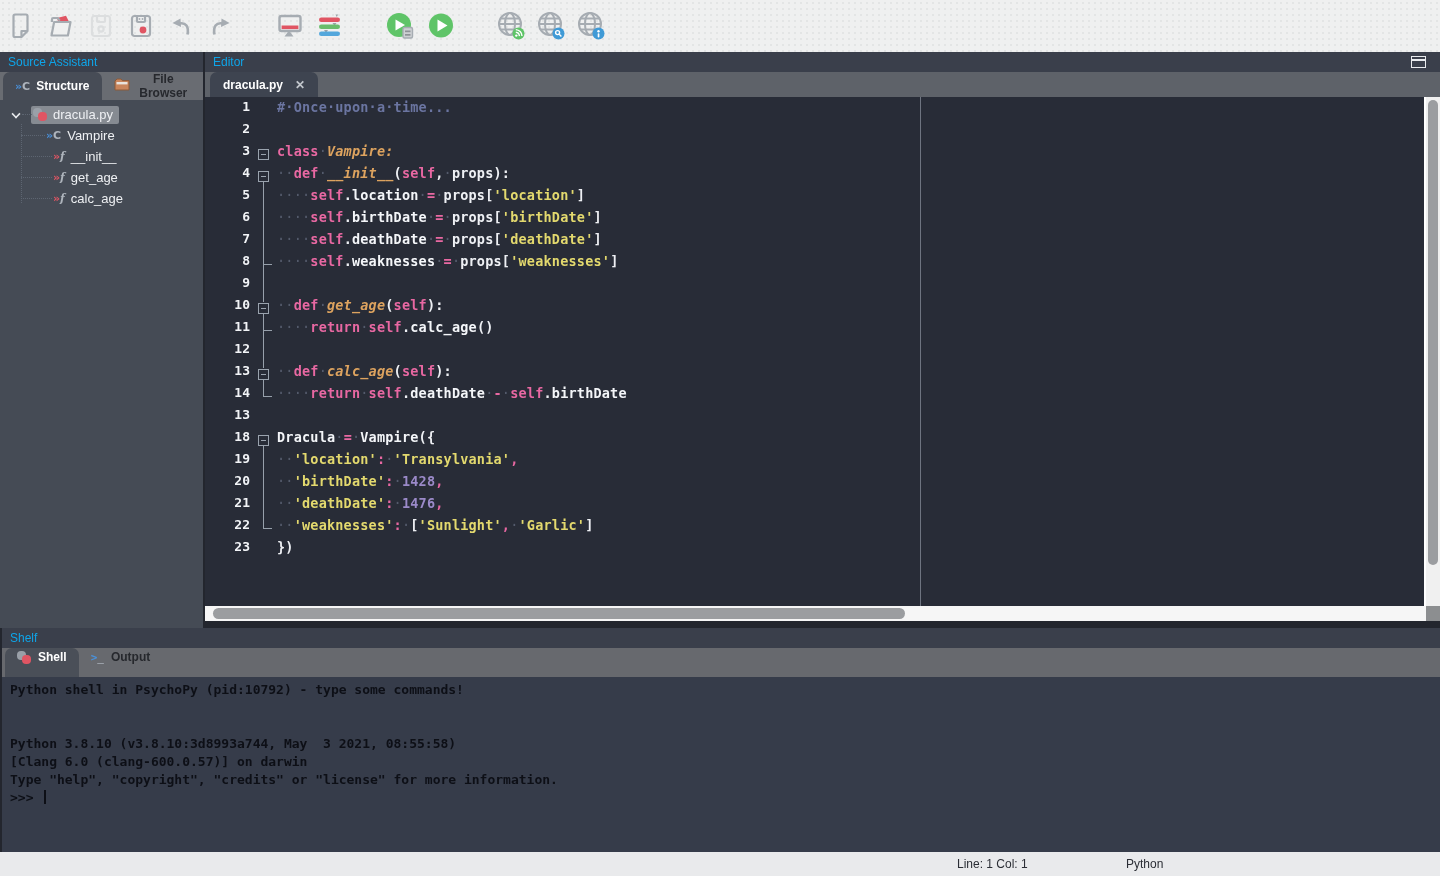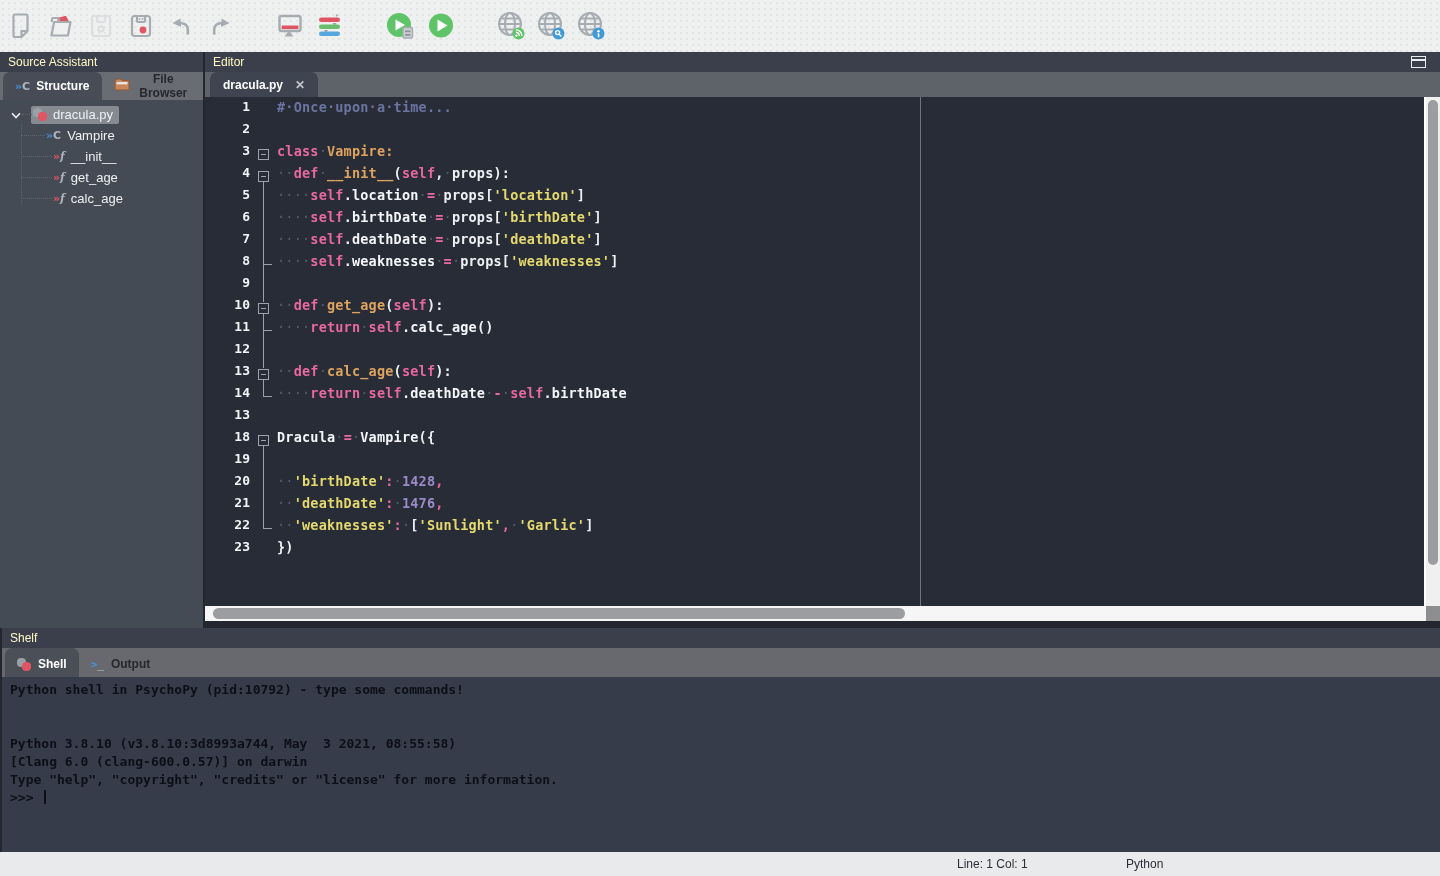--- a/index.html
+++ b/index.html
@@ -14,21 +14,21 @@
     background-size:6px 6px;
     display:flex; align-items:center; padding-left:1px;
   }
   .tbtn{ width:40px; height:46px; border:none; background:transparent; display:flex; align-items:center; justify-content:center; }
   .tbtn svg{ display:block; }
   .ml28{ margin-left:28px; } .ml32{ margin-left:32px; } .ml30{ margin-left:30px; }
 
   
   .main{ position:absolute; top:52px; left:0; width:1440px; height:576px; background:#23262e; }
 
-  .panel-header{ height:20px; background:#3a3f4b; color:#fef9c3; font-size:12px;
+  .panel-header{ height:20px; background:#3a3f4b; color:#0ea5e9; font-size:12px;
     display:flex; align-items:center; padding:0 8px; }
 
   
   .sidebar{ position:absolute; left:0; top:0; width:203px; height:576px; }
   .side-tabs{ height:28px; background:#696c72; display:flex; align-items:stretch; padding-left:3px; }
   .stab{ display:flex; align-items:center; gap:6px; padding:0 12px; font-size:12px; font-weight:bold;
     color:#26282d; border:none; background:transparent; cursor:default; }
   .stab.sel{ background:#474c56; color:#fff; border-radius:7px 7px 0 0; }
   .tree{ position:absolute; top:48px; left:0; right:0; bottom:0; background:#454b55; padding-top:4px; }
   .vguide{ position:absolute; left:21px; top:24px; height:79px; border-left:1px dotted #5d6571; }
@@ -77,34 +77,34 @@
   .f-T::before{ left:8px; top:11px; width:9px; height:1px; background:#97a0ab; }
   .f-L::after{ left:8px; top:0; height:11px; width:1px; background:#97a0ab; }
   .f-L::before{ left:8px; top:11px; width:9px; height:1px; background:#97a0ab; }
   .f-box::before,.f-boxd::before,.f-boxad::before{
     left:3px; top:6px; width:9px; height:9px; border:1px solid #9aa3ae;
     background:linear-gradient(#9aa3ae,#9aa3ae) center/5px 1px no-repeat; z-index:1; }
   .f-boxd::after{ left:8px; top:16px; bottom:0; width:1px; background:#97a0ab; }
   .f-boxad::after{ left:8px; top:0; bottom:0; width:1px;
     background:linear-gradient(to bottom,#97a0ab 0 5px,transparent 5px 16px,#97a0ab 16px 100%); }
   .code{ white-space:pre; font:700 13.5px "DejaVu Sans Mono",monospace; letter-spacing:.2px; }
-  .tk-kw{ color:#e868a2; } .tk-fn{ color:#dda35f; } .tk-str{ color:#e3d96e; }
+  .tk-kw{ color:#e868a2; } .tk-fn{ color:#dda35f;font-style:italic; } .tk-str{ color:#e3d96e; }
   .tk-num{ color:#9b8ac9; } .tk-cm{ color:#6b75a1; } .tk-pl{ color:#eef0f4; }
   .tk-id{ color:#f4f6f9; } .tk-ws{ color:#545b6c; font-weight:400; }
 
   .vscroll{ position:absolute; right:0; top:45px; width:14px; height:509px; background:#f0f0f0; }
   .vthumb{ position:absolute; left:2px; right:2px; top:3px; height:465px; background:#9b9da0; border-radius:6px; }
   .hscroll{ position:absolute; left:0; right:14px; top:554px; height:15px; background:#f6f6f6; }
   .hthumb{ position:absolute; left:8px; width:692px; top:2px; height:11px; background:#9b9da0; border-radius:6px; }
   .scorner{ position:absolute; right:0; top:554px; width:14px; height:15px; background:#8c8e90; }
 
   
   .shelf{ position:absolute; top:628px; left:2px; width:1440px; height:224px; }
   .shelf-tabs{ height:29px; background:#67696e; display:flex; align-items:stretch; padding-left:3px; }
-  .shtab{ display:flex; align-items:center; gap:7px; padding:16px 12px; font-size:12px; font-weight:bold;
+  .shtab{ display:flex; align-items:flex-end; gap:7px; padding:16px 12px; font-size:12px; font-weight:bold;
     color:#26282d; border:none; background:transparent; }
   .shtab.sel{ background:#4a4f58; color:#fff; border-radius:7px 7px 0 0; }
   .ico-term{ font:700 11px "DejaVu Sans Mono",monospace; color:#4a90d9; }
   .ico-term span{ color:#9aa0a8; }
   .shell{ position:absolute; top:49px; left:0; right:0; bottom:0; background:#363c4a; padding:4px 0 0 8px; }
   .sl{ white-space:pre; font:700 13px "DejaVu Sans Mono",monospace; color:#0d0f16; height:18px; line-height:18px; }
   .cur{ display:inline-block; width:2px; height:14px; background:#0d0f16; vertical-align:-2px; margin-left:3px; }
 
   
   .statusbar{ position:absolute; top:852px; left:0; width:1440px; height:24px; background:#e9eaec;
@@ -407,20 +407,21 @@
             <span class="code"></span>
           </div>
           <div class="cl">
             <span class="ln">18</span>
             <span class="fold f-boxd"></span>
             <span class="code"><span class="tk-id">Dracula</span><span class="tk-ws">·</span><span class="tk-kw">=</span><span class="tk-ws">·</span><span class="tk-id">Vampire</span><span class="tk-pl">({</span></span>
           </div>
           <div class="cl">
             <span class="ln">19</span>
             <span class="fold f-v"></span>
+            <span class="code"><span class="tk-ws">··</span><span class="tk-str">'location'</span><span class="tk-kw">:</span><span class="tk-ws">·</span><span class="tk-str">'Transylvania'</span><span class="tk-kw">,</span></span>
           </div>
           <div class="cl">
             <span class="ln">20</span>
             <span class="fold f-v"></span>
             <span class="code"><span class="tk-ws">··</span><span class="tk-str">'birthDate'</span><span class="tk-kw">:</span><span class="tk-ws">·</span><span class="tk-num">1428</span><span class="tk-kw">,</span></span>
           </div>
           <div class="cl">
             <span class="ln">21</span>
             <span class="fold f-v"></span>
             <span class="code"><span class="tk-ws">··</span><span class="tk-str">'deathDate'</span><span class="tk-kw">:</span><span class="tk-ws">·</span><span class="tk-num">1476</span><span class="tk-kw">,</span></span>

